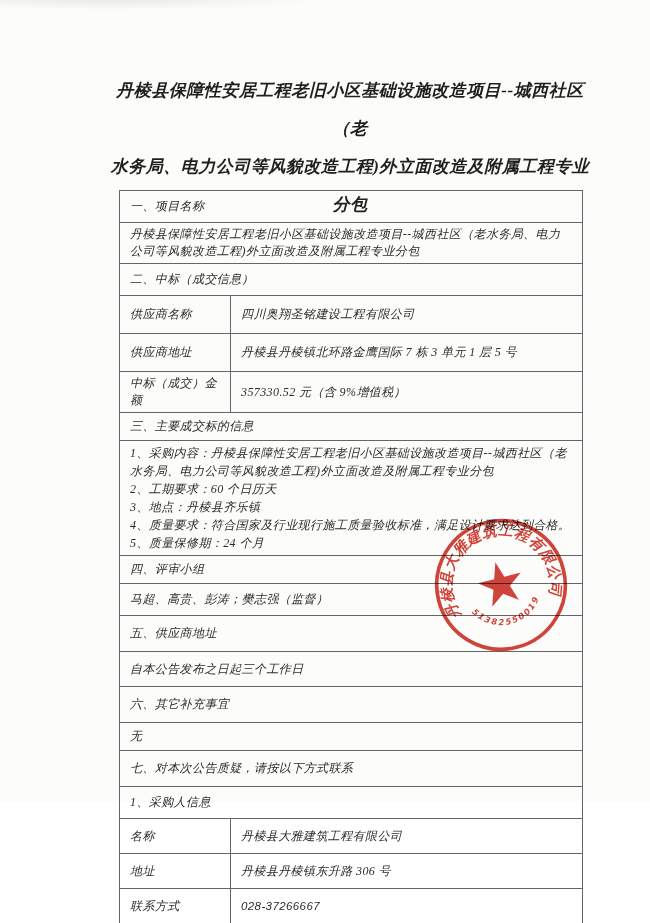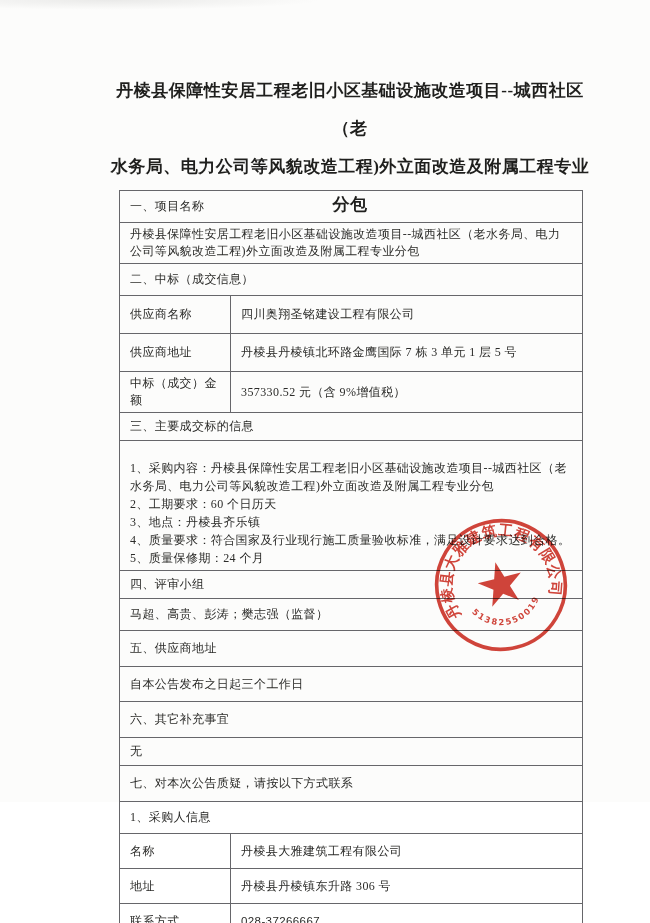--- a/index.html
+++ b/index.html
@@ -8,20 +8,21 @@
     font-family: "Liberation Serif", "DejaVu Serif", serif;
     background: #ffffff;
     color: #262624;
     overflow: hidden;
   }
   .page {
     position: relative;
     width: 650px;
     height: 802px;
     background: #fcfcfb;
+    font-style: italic;
   }
   
   .page::before {
     content: "";
     position: absolute;
     left: 0; top: 0; width: 650px; height: 18px;
     background: radial-gradient(ellipse 300px 14px at 110px 0px, rgba(150,150,148,0.18), rgba(150,150,148,0) 70%);
     pointer-events: none;
   }
   .doc-title {
@@ -53,21 +54,21 @@
     padding: 3px 10px;
     vertical-align: middle;
     letter-spacing: 0.4px;
     line-height: 17px;
     overflow: hidden;
   }
   tr.h-sec td    { height: 32px; }
   tr.h-proj td   { height: 40px; vertical-align: middle; }
   tr.h-kv td     { height: 38px; }
   tr.h-kv2 td    { height: 35px; }
-  tr.h-list td   { height: 109px; vertical-align: top; padding-top: 18px; line-height: 18px; }
+  tr.h-list td   { height: 109px; vertical-align: top; padding-top: 3px; line-height: 18px; }
   tr.h-small td  { height: 28px; }
   tr.h-mid td    { height: 36px; }
   .num { font-family: "Liberation Sans", "DejaVu Sans", sans-serif; font-size: 11.5px; }
   .seal {
     position: absolute;
     left: 428px;
     top: 512px;
     width: 146px;
     height: 146px;
     mix-blend-mode: multiply;

